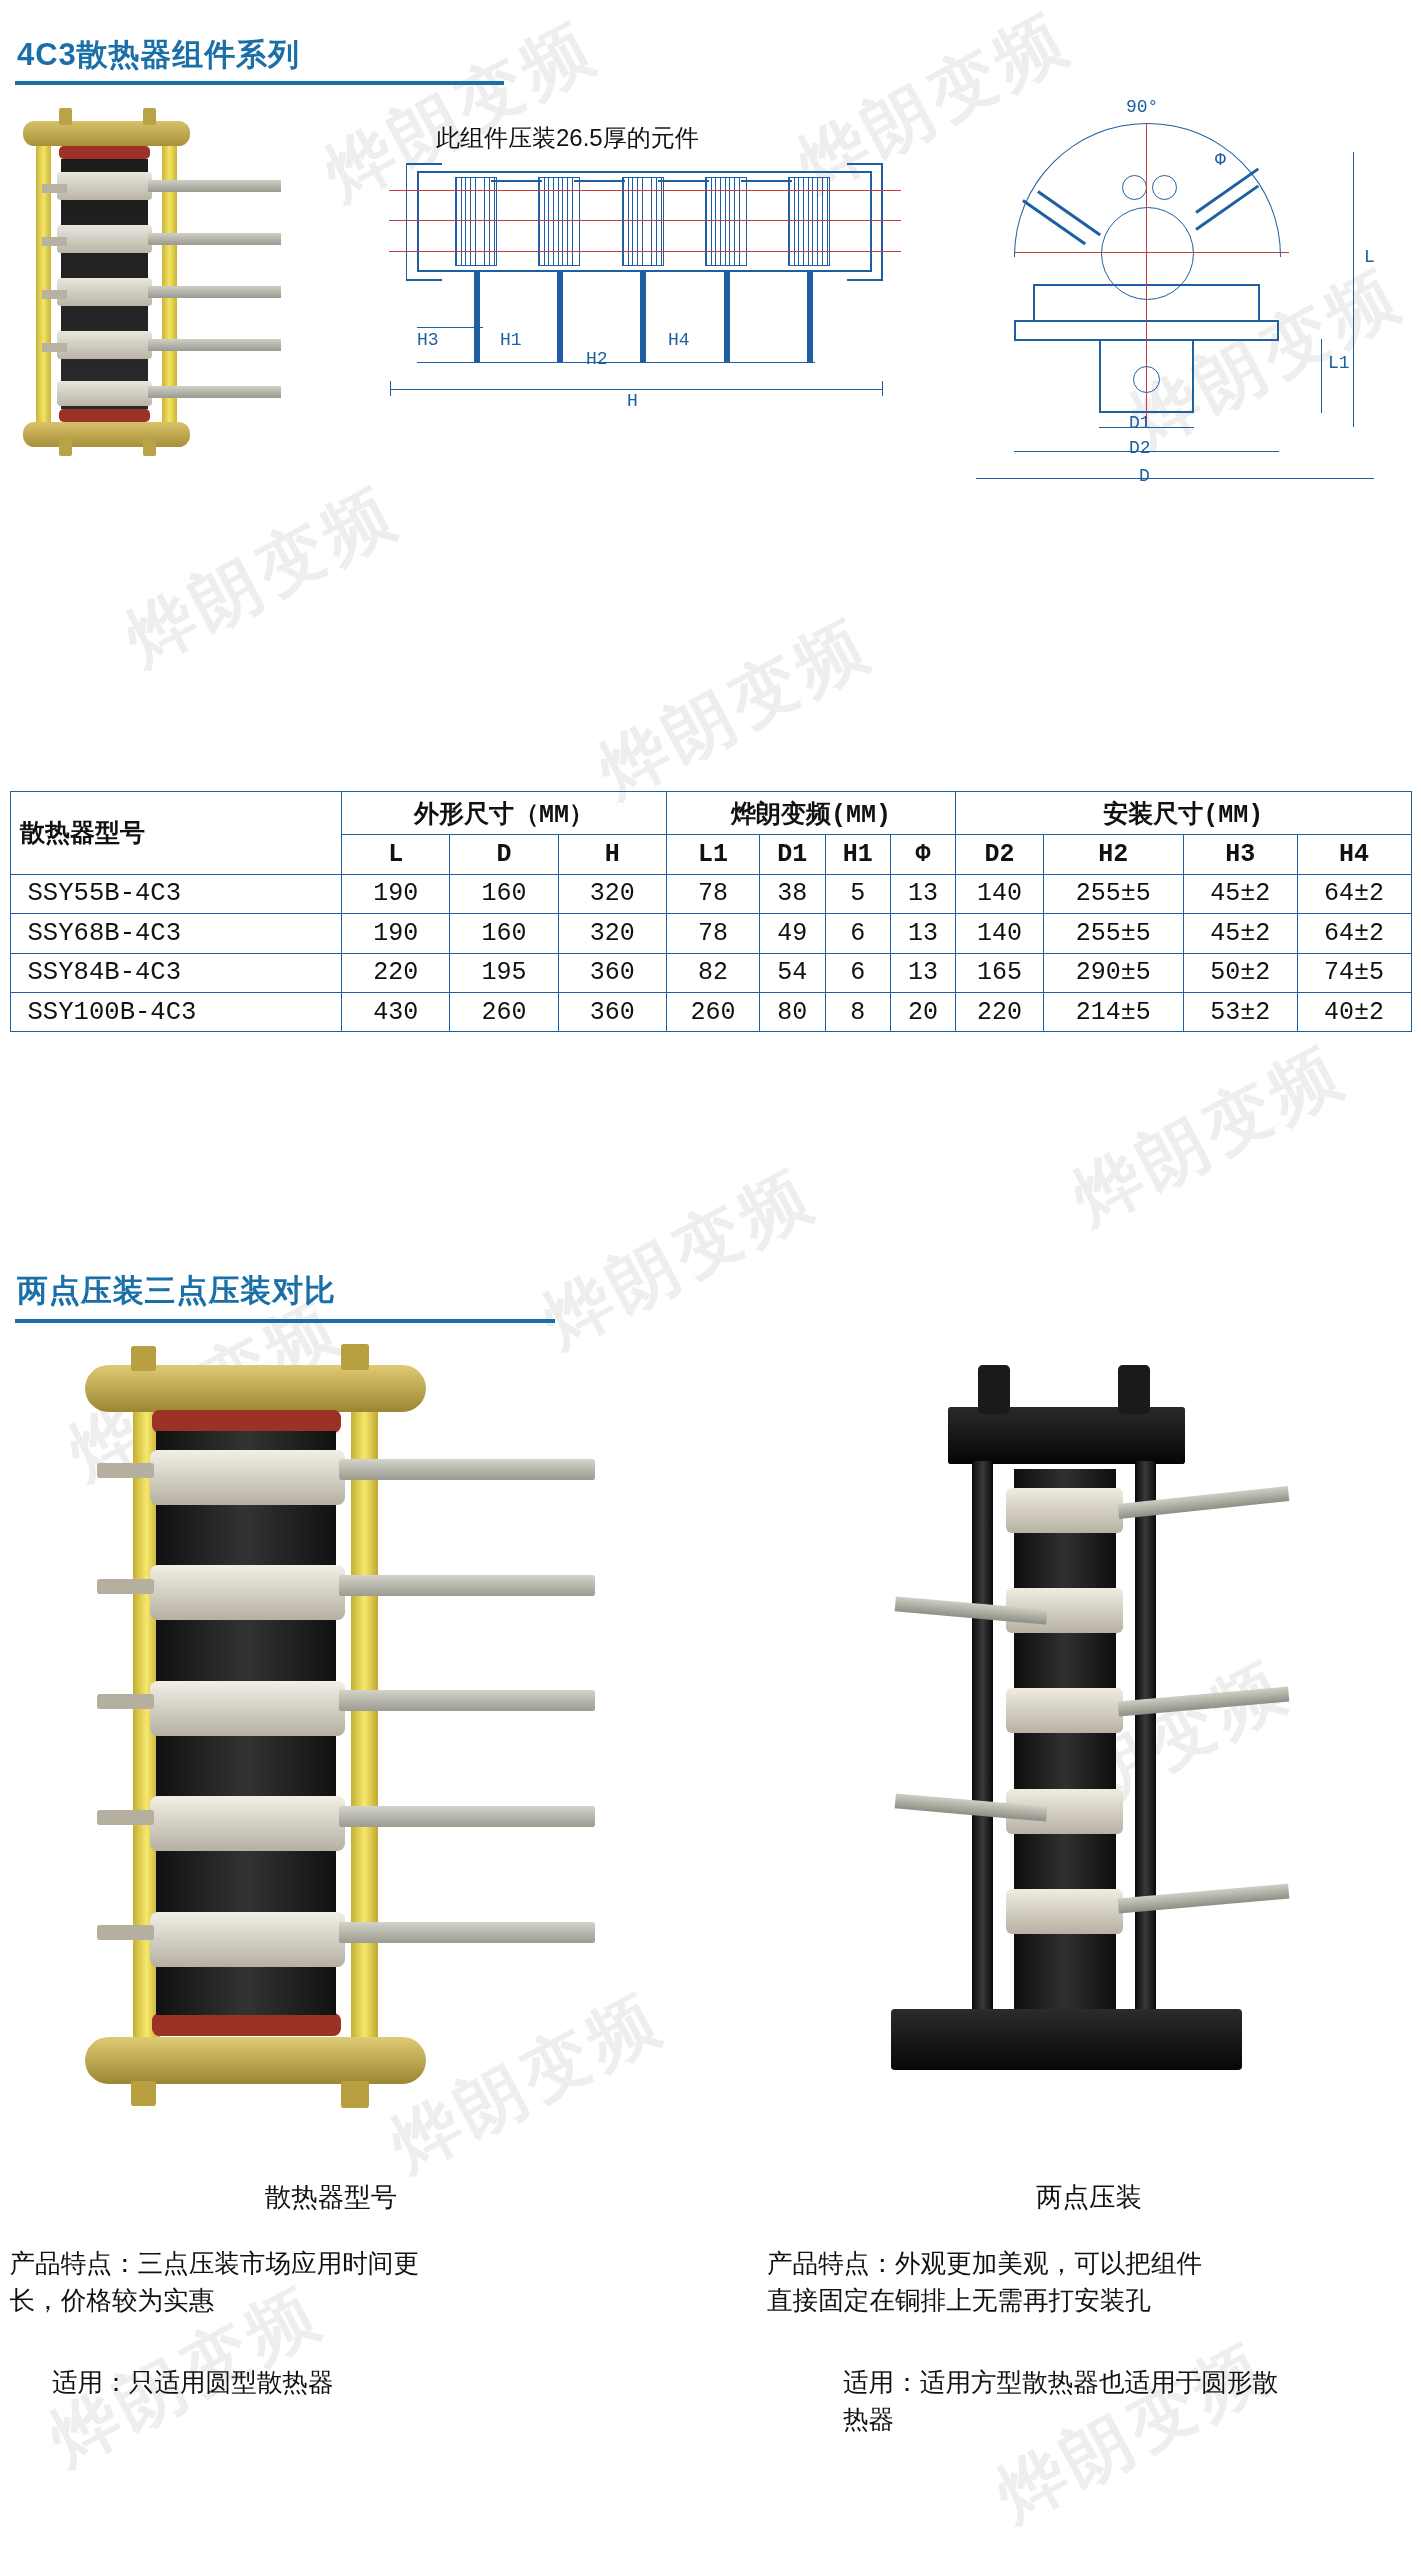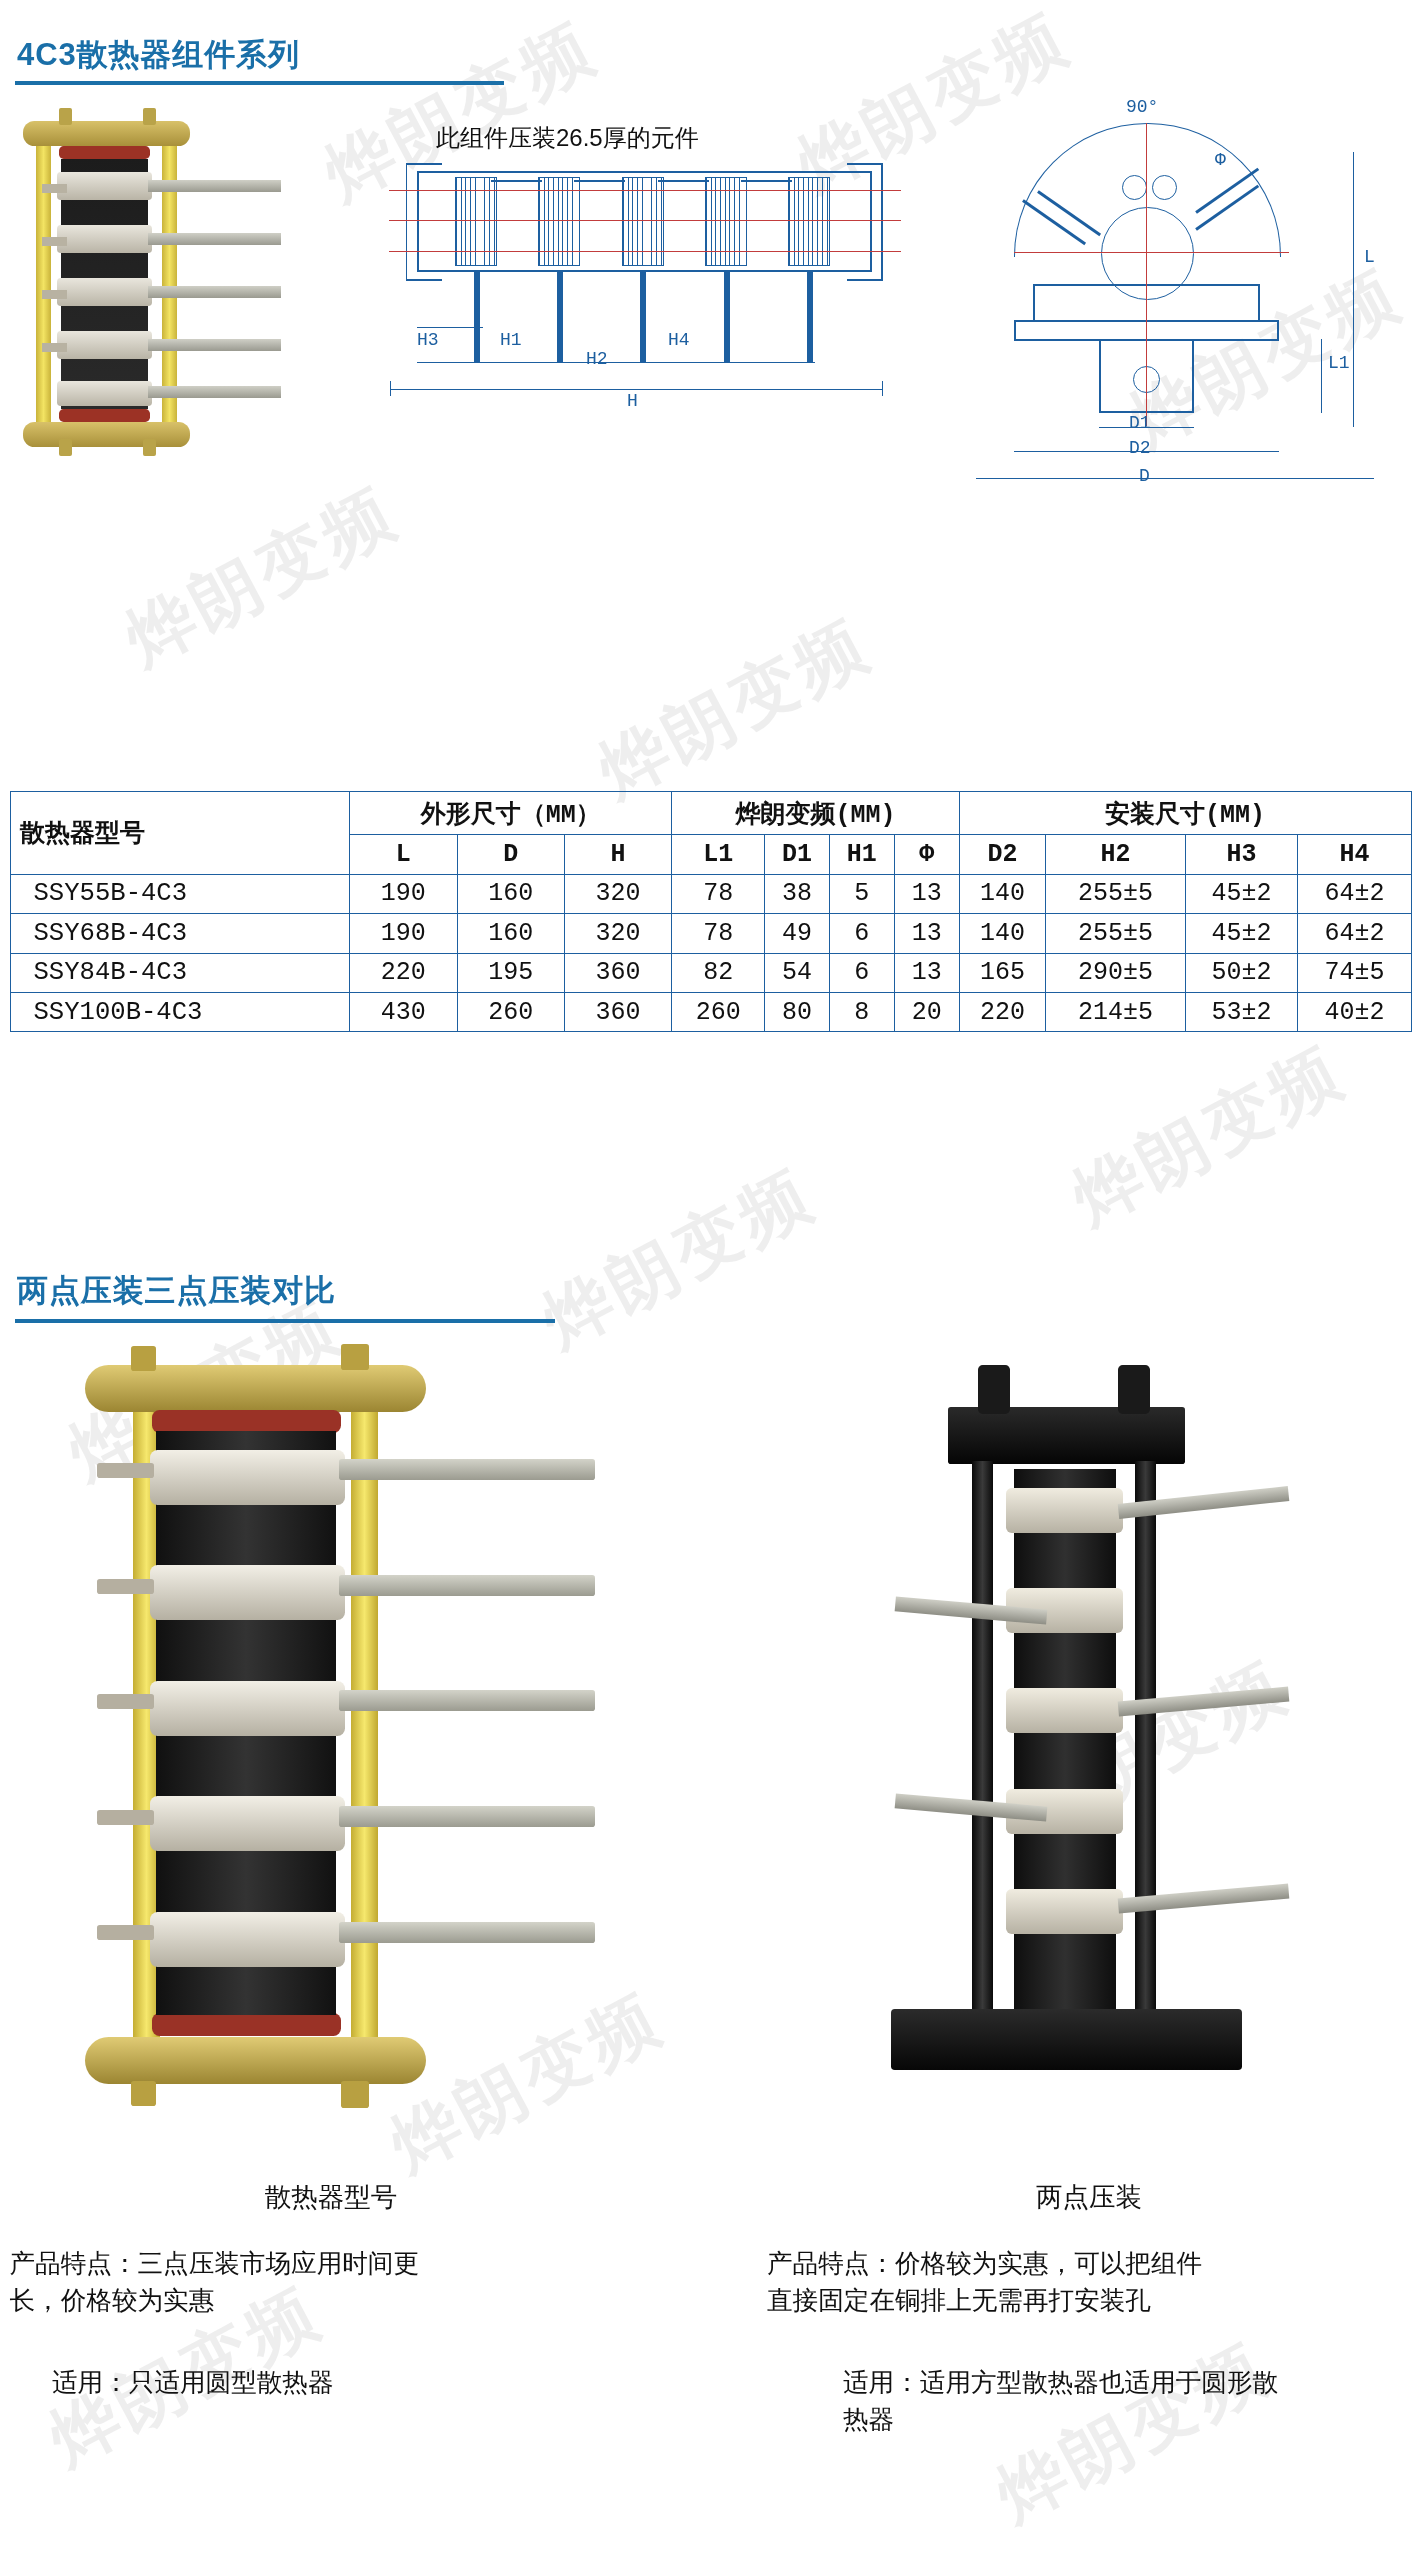--- a/index.html
+++ b/index.html
@@ -20,21 +20,21 @@
   .ln{position:absolute;background:#1d5fa0;}
   .lnr{position:absolute;background:#c23c3c;}
   .lbl{position:absolute;color:#1d5fa0;font-size:18px;font-family:"Liberation Mono","DejaVu Sans Mono",monospace;}
   .cn-note{position:absolute;font-size:24px;color:#111;}
 
   
   table.spec{position:absolute;border-collapse:collapse;left:9.5px;top:791px;width:1402px;
              font-family:"Liberation Mono","DejaVu Sans Mono",monospace;}
   table.spec th,table.spec td{border:1.9px solid #1d5fa0;text-align:center;font-size:25px;padding:4.7px 1.9px;color:#111;}
   table.spec th{font-weight:700;}
-  table.spec td.model{text-align:left;padding-left:23px;font-size:25.6px;}
+  table.spec td.model{text-align:left;padding-left:17px;font-size:25.6px;}
   table.spec th.model{text-align:left;padding-left:9.5px;}
 
   
   .cap{position:absolute;font-size:26.5px;color:#111;text-align:center;}
   .feat{position:absolute;font-size:25.6px;color:#111;line-height:1.45;}
   .photo2{position:absolute;}
 </style>
 </head>
 <body>
 
@@ -335,18 +335,18 @@
 <div class="cap" style="left:947px;top:2179px;width:284px;">两点压装</div>
 
 <div class="feat" style="left:9.5px;top:2245px;width:417px;">
   <span>产品特点：</span><span>三点压装市场应用时间更长，价格较为实惠</span>
 </div>
 <div class="feat" style="left:52px;top:2364px;width:417px;">
   <span>适用：</span><span>只适用圆型散热器</span>
 </div>
 
 <div class="feat" style="left:767px;top:2245px;width:445px;">
-  <span>产品特点：</span><span>价格较为实惠，可以把组件直接固定在铜排上无需再打安装孔</span>
+  <span>产品特点：</span><span>外观更加美观，可以把组件直接固定在铜排上无需再打安装孔</span>
 </div>
 <div class="feat" style="left:843px;top:2364px;width:445px;">
   <span>适用：</span><span>适用方型散热器也适用于圆形散热器</span>
 </div>
 
 
 </body></html>

